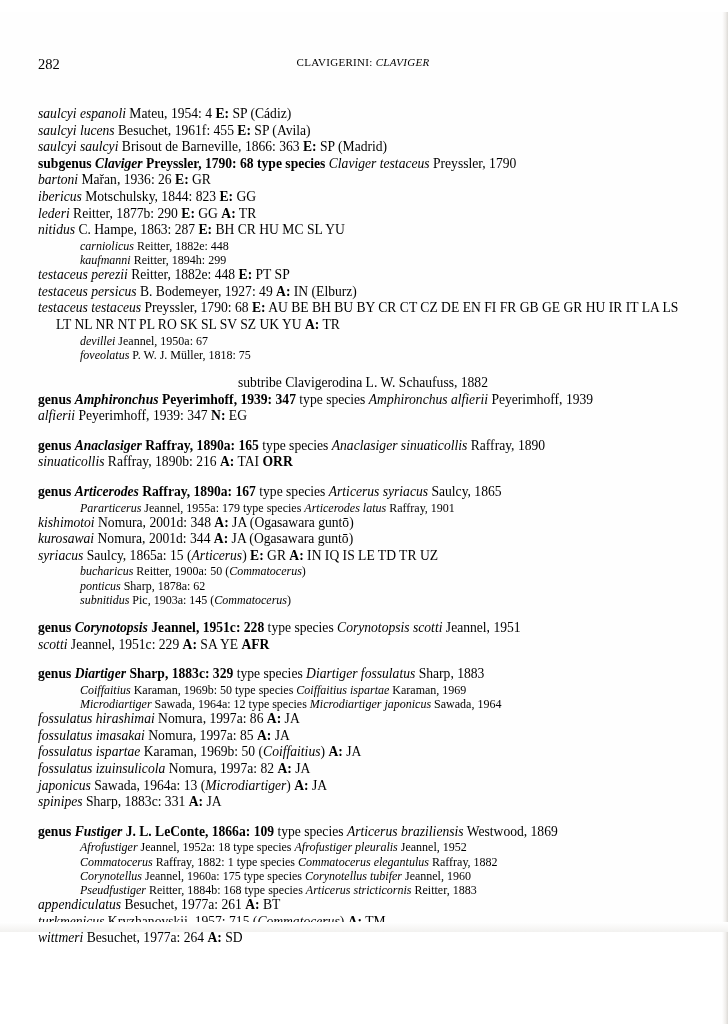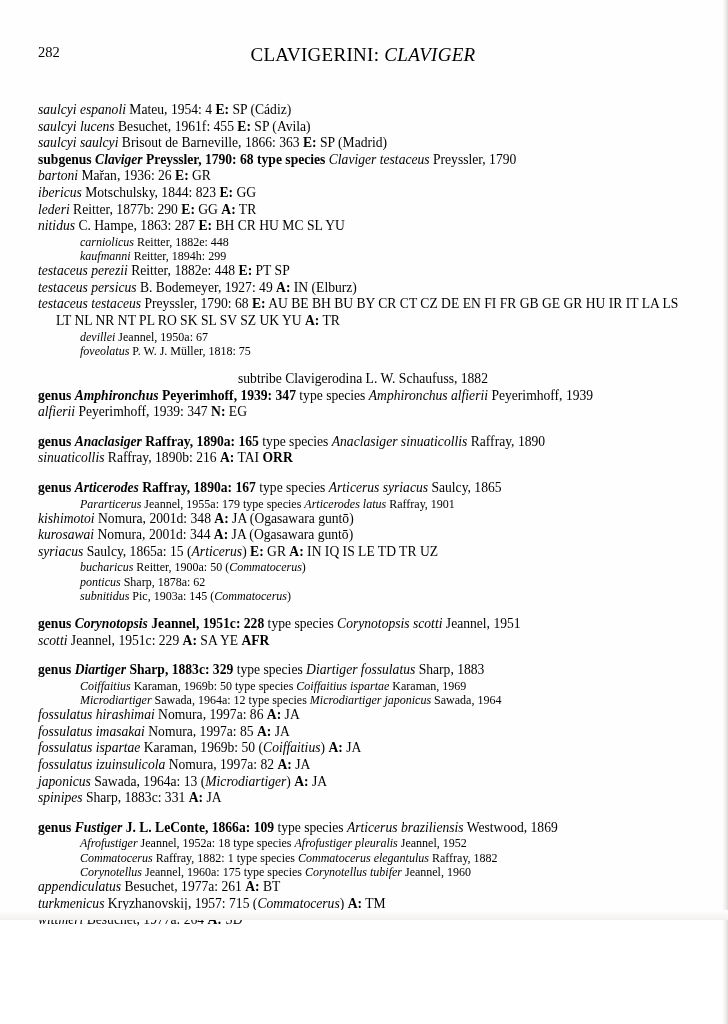--- a/index.html
+++ b/index.html
@@ -10,21 +10,21 @@
     width: 728px;
     height: 1024px;
     background: #ffffff;
     font-family: "Liberation Serif", serif;
     color: #000000;
     position: relative;
     overflow: hidden;
   }
   .page {
     position: absolute;
-    left: 0; top: 0;
+    left: 0; top: 12px;
     width: 728px;
     height: 920px;
     background: #fefefe;
   }
   .content {
     position: absolute;
     left: 38px;
     top: 44px;
     width: 650px;
   }
@@ -39,27 +39,27 @@
     top: 0;
     font-size: 14.5px;
     font-family: "Liberation Serif", serif;
   }
   .running-head {
     position: absolute;
     left: 0;
     top: 0;
     width: 650px;
     text-align: center;
-    font-size: 19px;
+    font-size: 11px;
     letter-spacing: 0.3px;
   }
   .running-head .ital { font-style: italic; }
 
   .entries {
-    margin-top: 32px;
+    margin-top: 24px;
   }
   .line {
     font-size: 13.6px;
     line-height: 16.6px;
     text-indent: 0;
     padding-left: 18px;
     text-indent: -18px;
     white-space: normal;
   }
   .line.sub {
@@ -144,20 +144,21 @@
         <div class="line"><span class="ital">fossulatus hirashimai</span><span> Nomura, 1997a: 86  </span><span class="bold">A:</span><span> JA</span></div>
         <div class="line"><span class="ital">fossulatus imasakai</span><span> Nomura, 1997a: 85  </span><span class="bold">A:</span><span> JA</span></div>
         <div class="line"><span class="ital">fossulatus ispartae</span><span> Karaman, 1969b: 50 (</span><span class="ital">Coiffaitius</span><span>)  </span><span class="bold">A:</span><span> JA</span></div>
         <div class="line"><span class="ital">fossulatus izuinsulicola</span><span> Nomura, 1997a: 82  </span><span class="bold">A:</span><span> JA</span></div>
         <div class="line"><span class="ital">japonicus</span><span> Sawada, 1964a: 13 (</span><span class="ital">Microdiartiger</span><span>)  </span><span class="bold">A:</span><span> JA</span></div>
         <div class="line"><span class="ital">spinipes</span><span> Sharp, 1883c: 331  </span><span class="bold">A:</span><span> JA</span></div>
         <div class="line gap"><span class="bold">genus </span><span class="bi">Fustiger</span><span class="bold"> J. L. LeConte, 1866a: 109</span><span> type species </span><span class="ital">Articerus braziliensis</span><span> Westwood, 1869</span></div>
         <div class="line sub"><span class="ital">Afrofustiger</span><span> Jeannel, 1952a: 18 type species </span><span class="ital">Afrofustiger pleuralis</span><span> Jeannel, 1952</span></div>
         <div class="line sub"><span class="ital">Commatocerus</span><span> Raffray, 1882: 1 type species </span><span class="ital">Commatocerus elegantulus</span><span> Raffray, 1882</span></div>
         <div class="line sub"><span class="ital">Corynotellus</span><span> Jeannel, 1960a: 175 type species </span><span class="ital">Corynotellus tubifer</span><span> Jeannel, 1960</span></div>
+        <div class="line sub"><span class="ital">Pseudfustiger</span><span> Reitter, 1884b: 168 type species </span><span class="ital">Articerus stricticornis</span><span> Reitter, 1883</span></div>
         <div class="line"><span class="ital">appendiculatus</span><span> Besuchet, 1977a: 261  </span><span class="bold">A:</span><span> BT</span></div>
         <div class="line"><span class="ital">turkmenicus</span><span> Kryzhanovskij, 1957: 715 (</span><span class="ital">Commatocerus</span><span>)  </span><span class="bold">A:</span><span> TM</span></div>
         <div class="line"><span class="ital">wittmeri</span><span> Besuchet, 1977a: 264  </span><span class="bold">A:</span><span> SD</span></div>
       </div>
   </div>
   <div class="edge"></div>
   <div class="bottom-shadow"></div>
 </div>
 
 </body></html>

